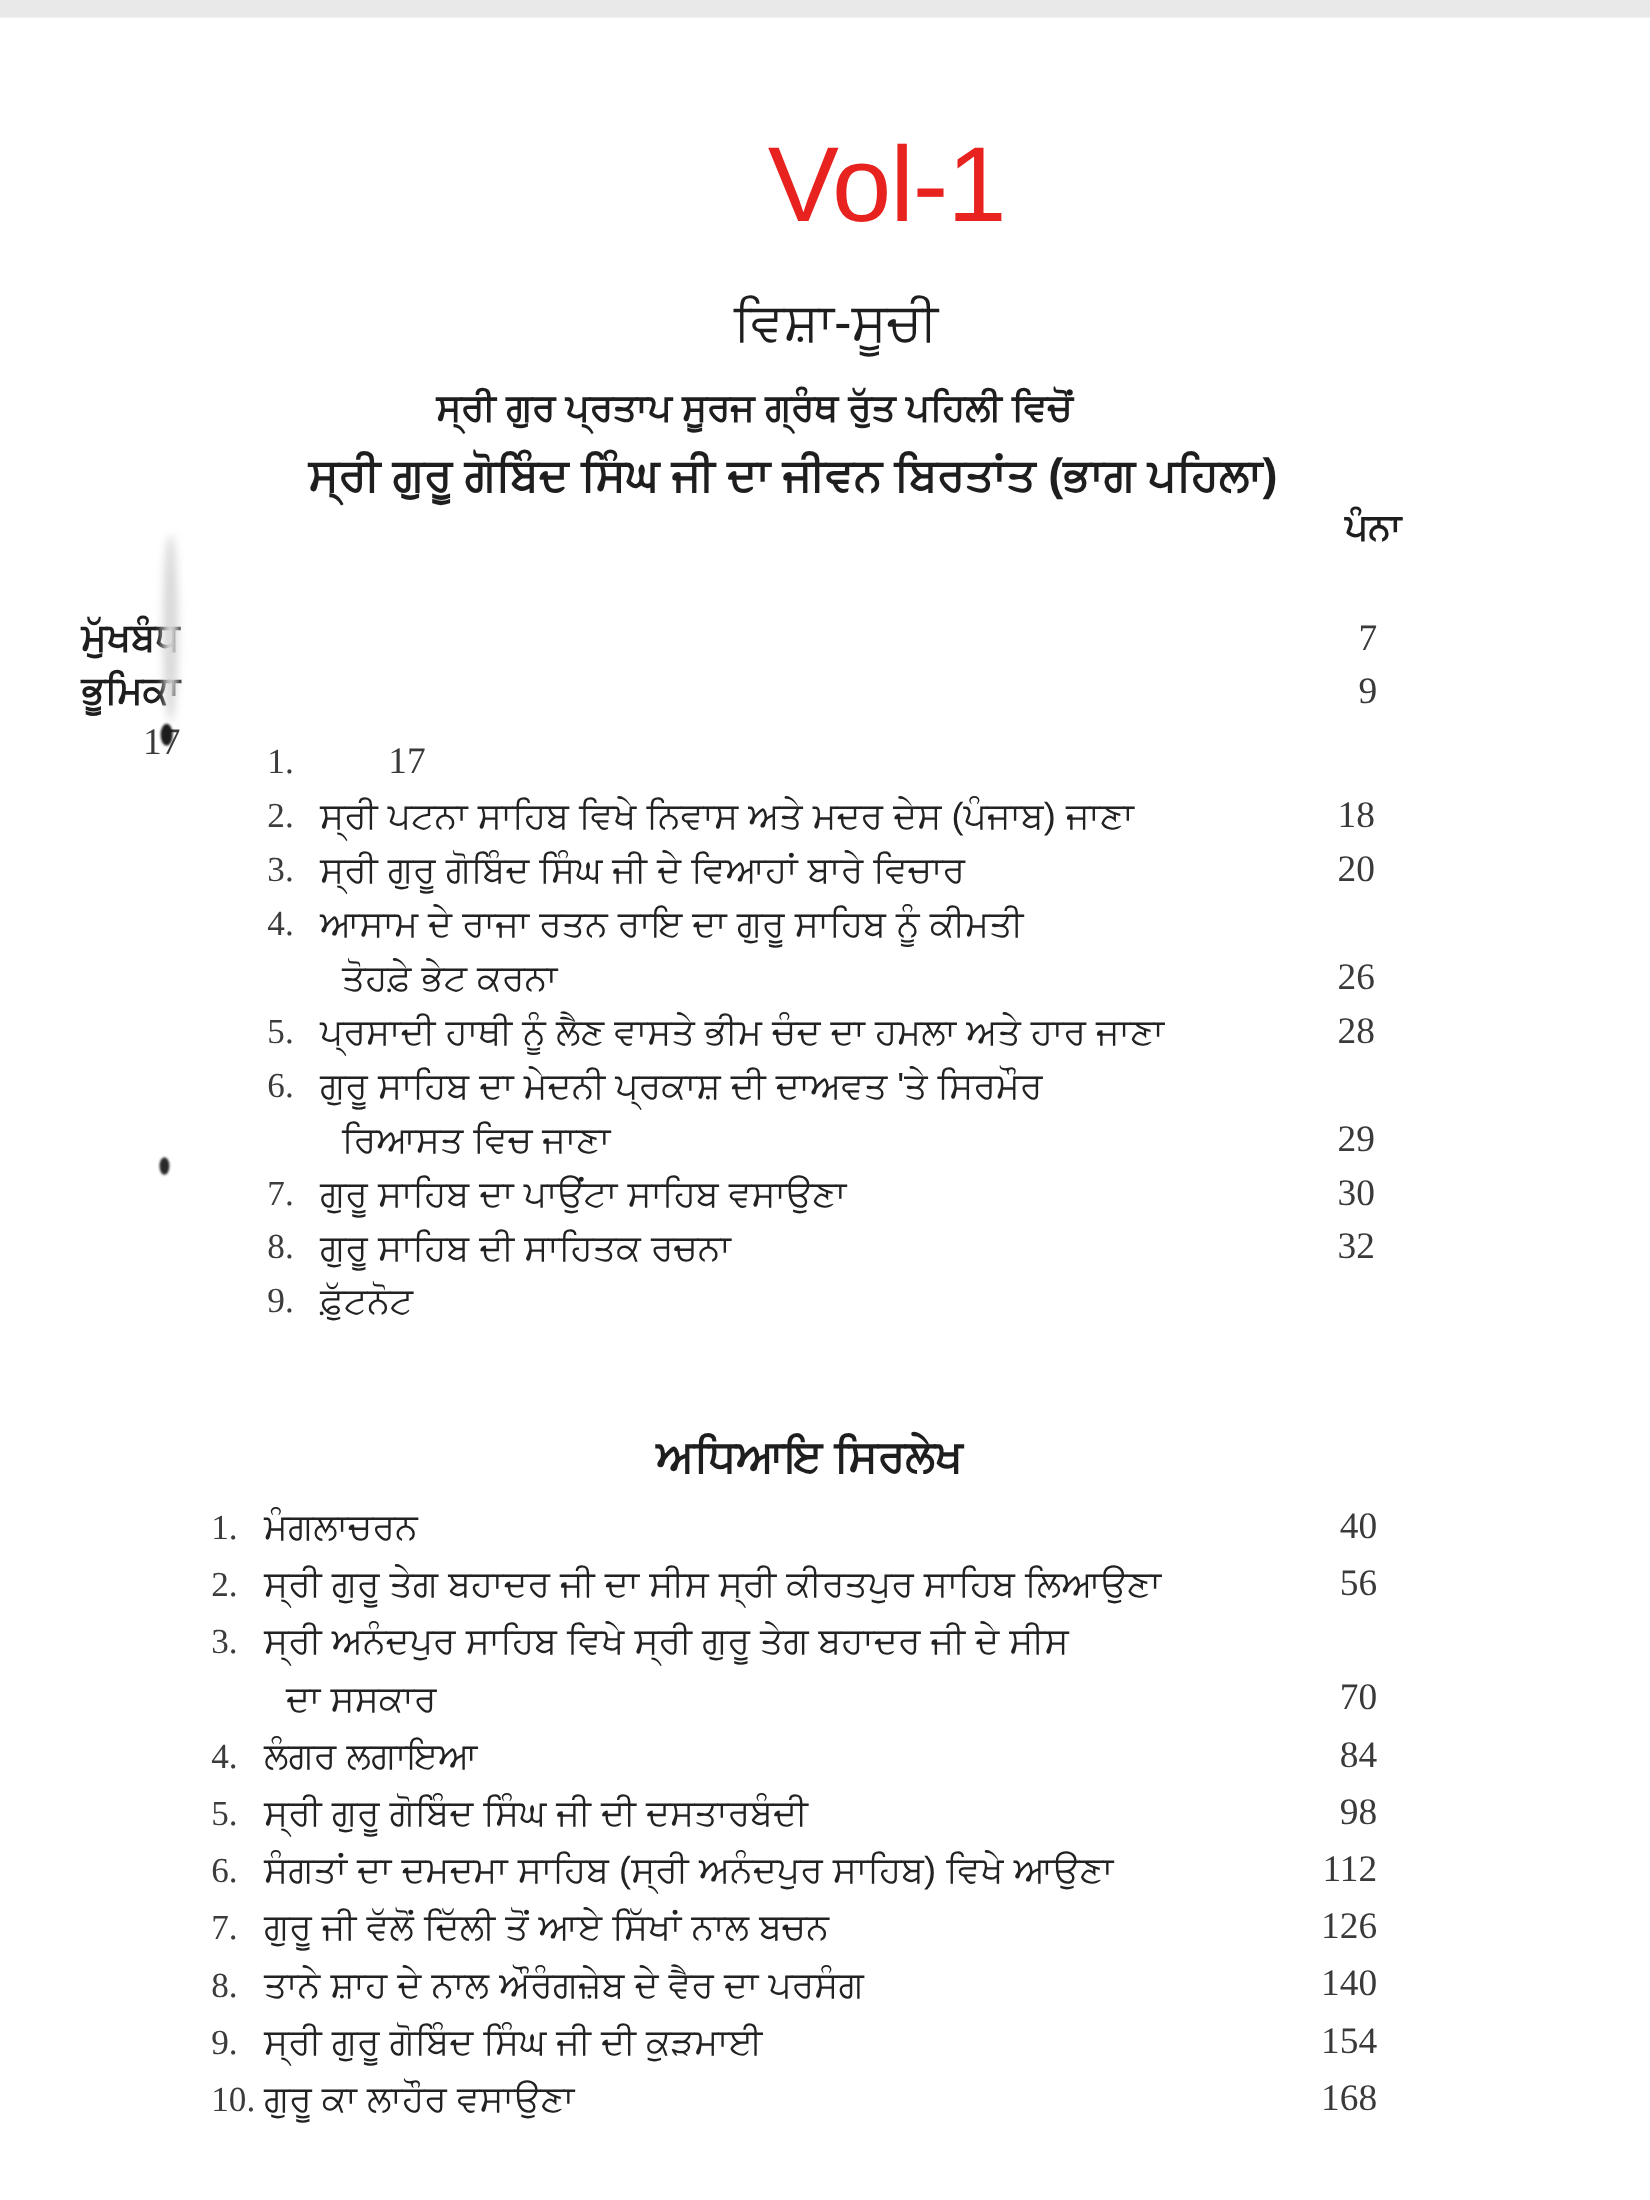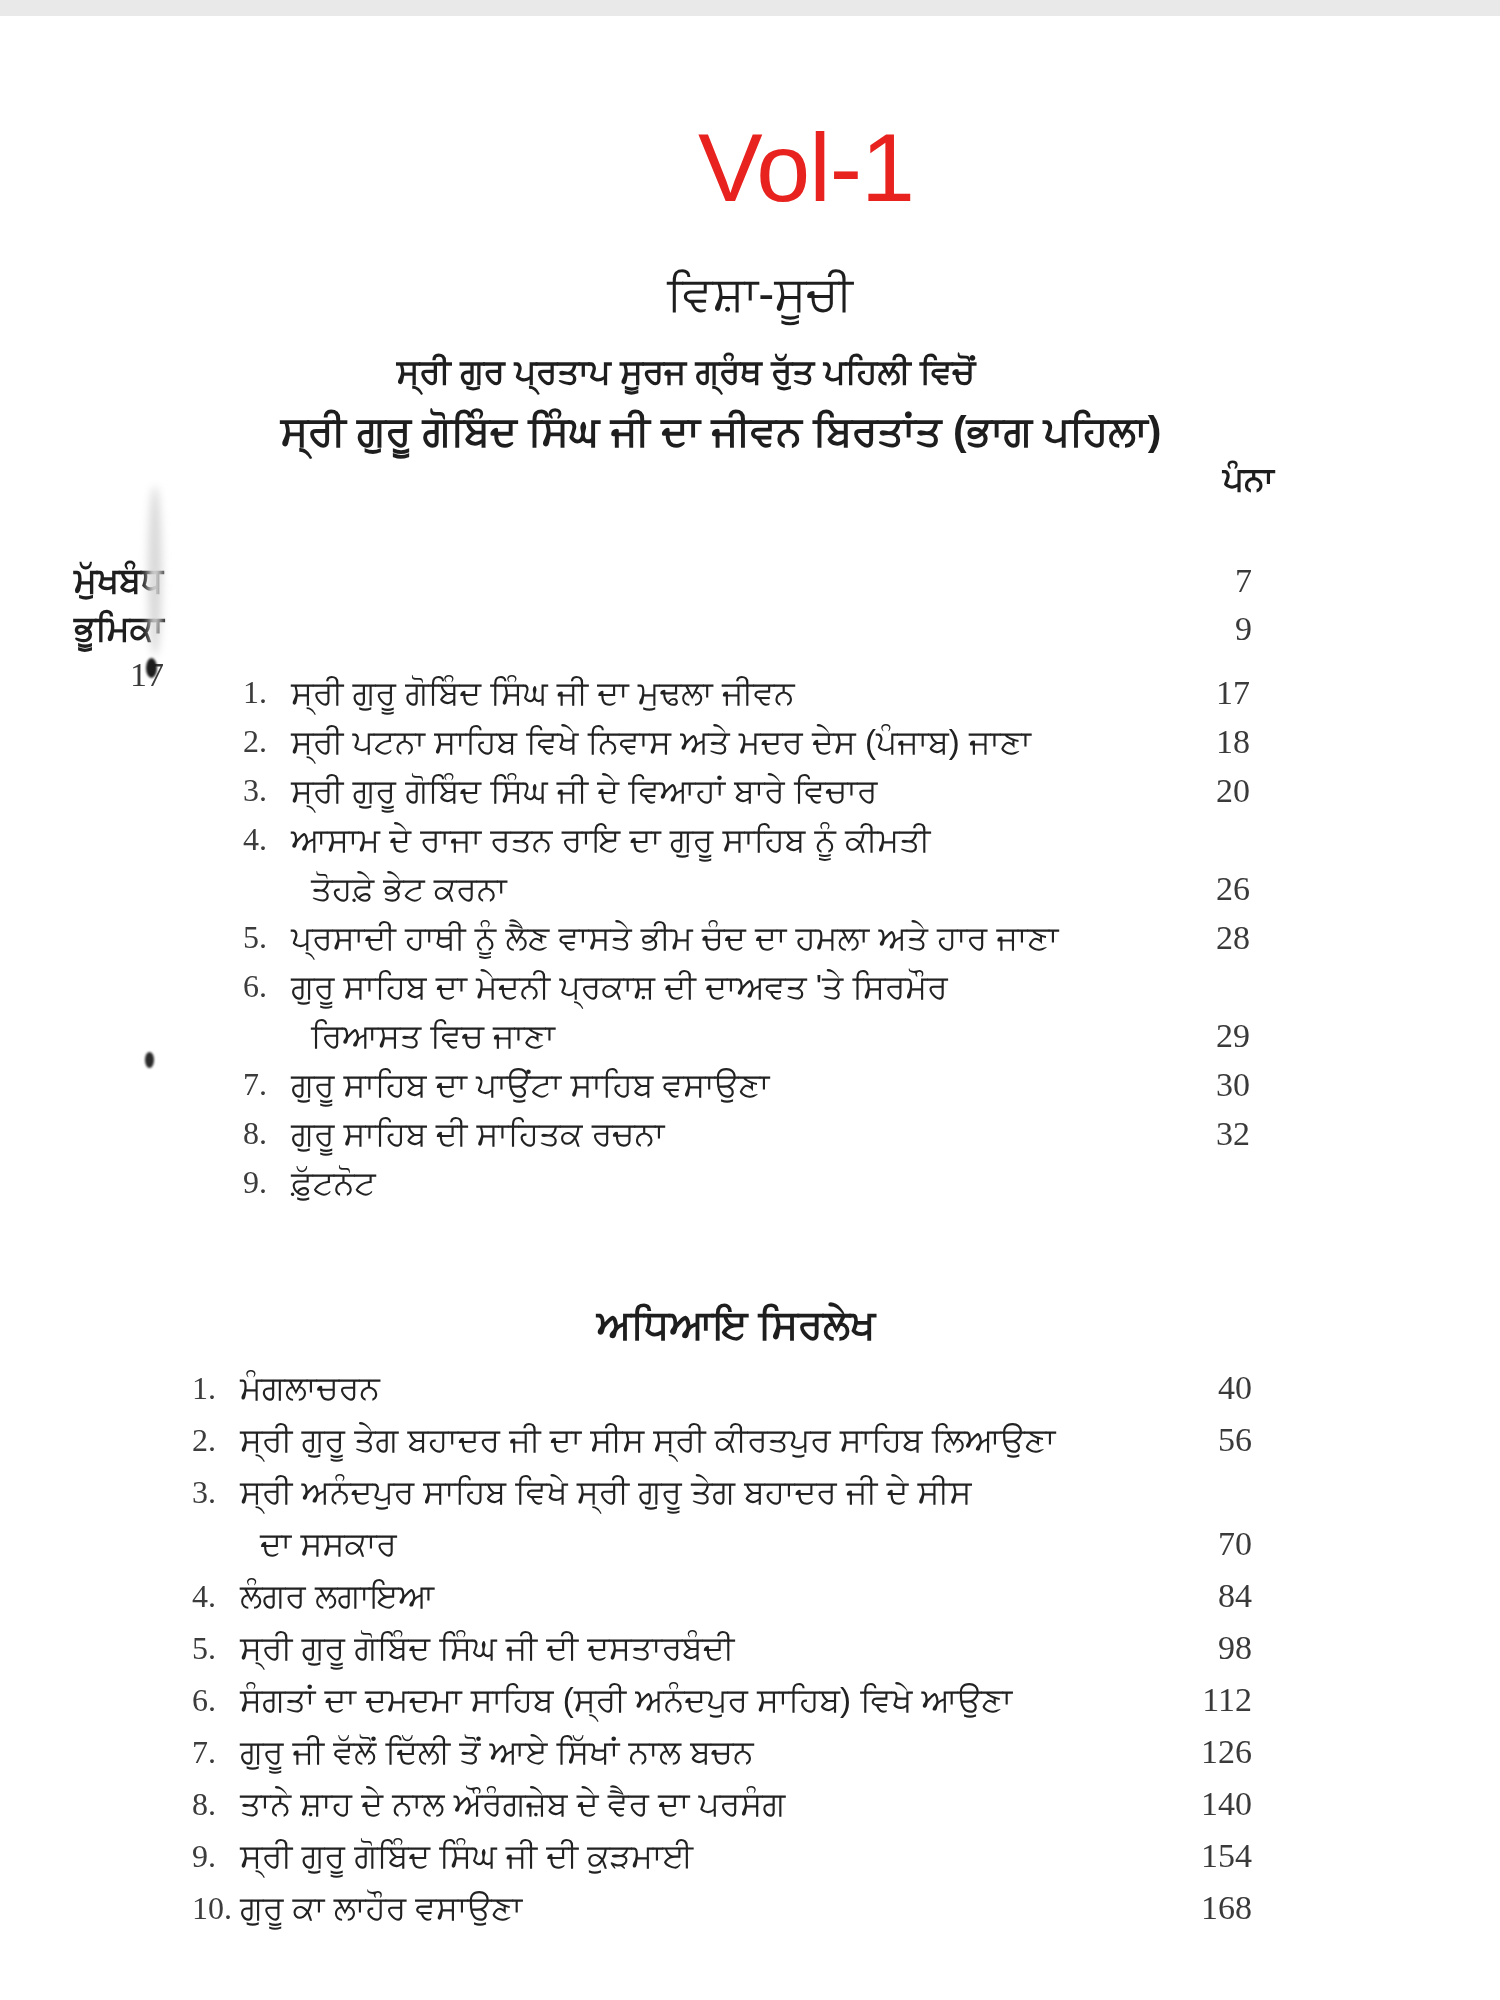--- a/index.html
+++ b/index.html
@@ -102,23 +102,20 @@
         <div class="fm-page">9</div>
       </div>
       <div class="fm-row">
         <div class="fm-page">17</div>
       </div>
     </div>
 
   <div class="toc toc-1">
       <div class="toc-row">
         <div class="toc-num">1.</div>
-        <div class="toc-text">
-          <div>ਸ੍ਰੀ ਗੁਰੂ ਗੋਬਿੰਦ ਸਿੰਘ ਜੀ ਦਾ ਮੁਢਲਾ ਜੀਵਨ</div>
-        </div>
         <div class="toc-page">17</div>
       </div>
       <div class="toc-row">
         <div class="toc-num">2.</div>
         <div class="toc-text">
           <div>ਸ੍ਰੀ ਪਟਨਾ ਸਾਹਿਬ ਵਿਖੇ ਨਿਵਾਸ ਅਤੇ ਮਦਰ ਦੇਸ (ਪੰਜਾਬ) ਜਾਣਾ</div>
         </div>
         <div class="toc-page">18</div>
       </div>
       <div class="toc-row">

